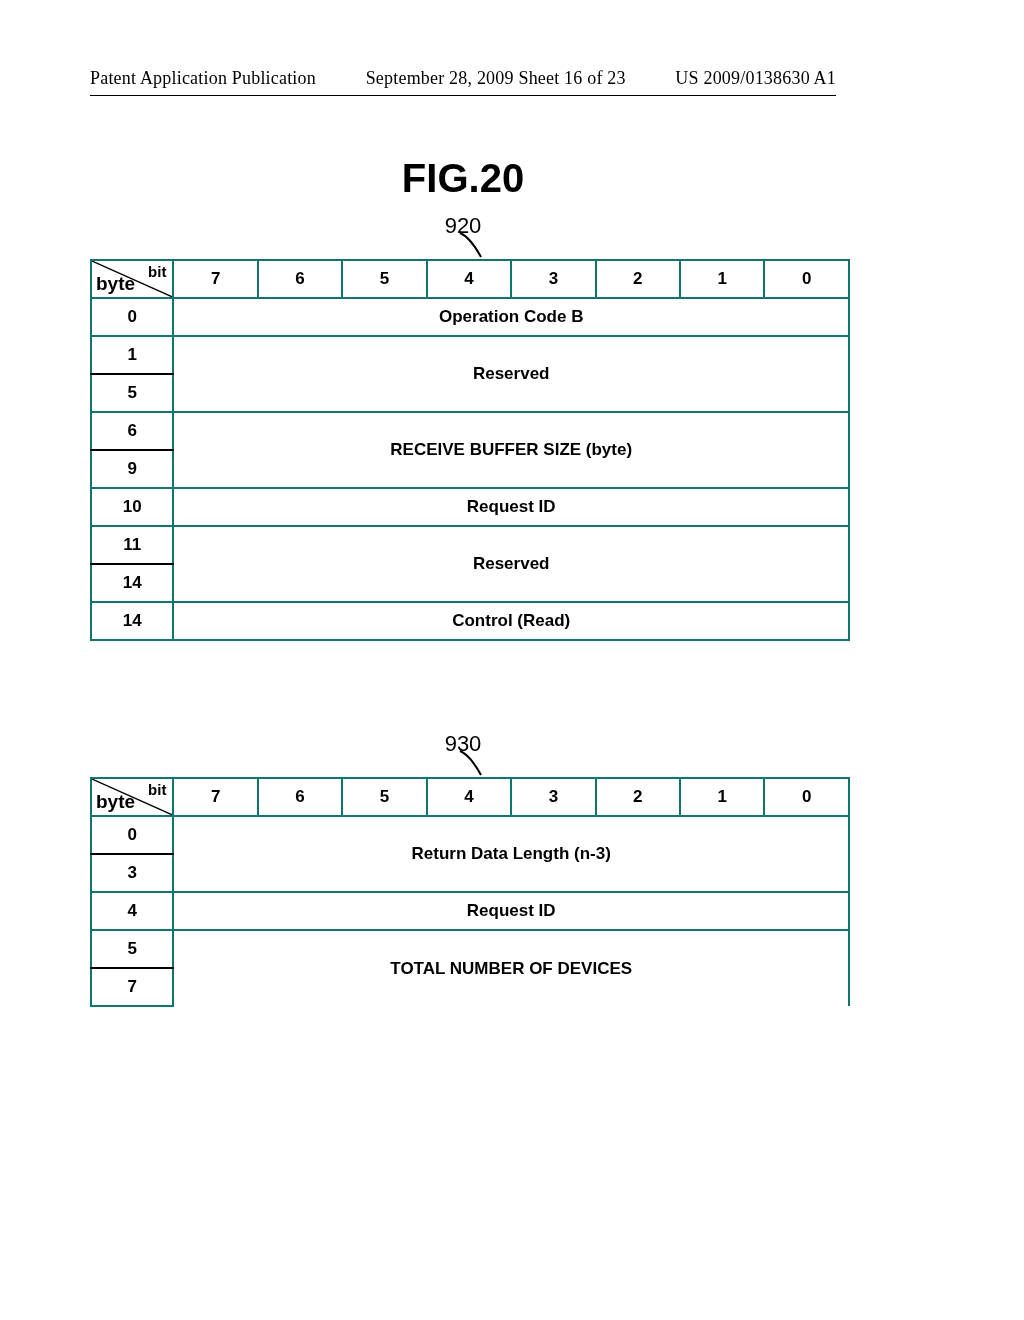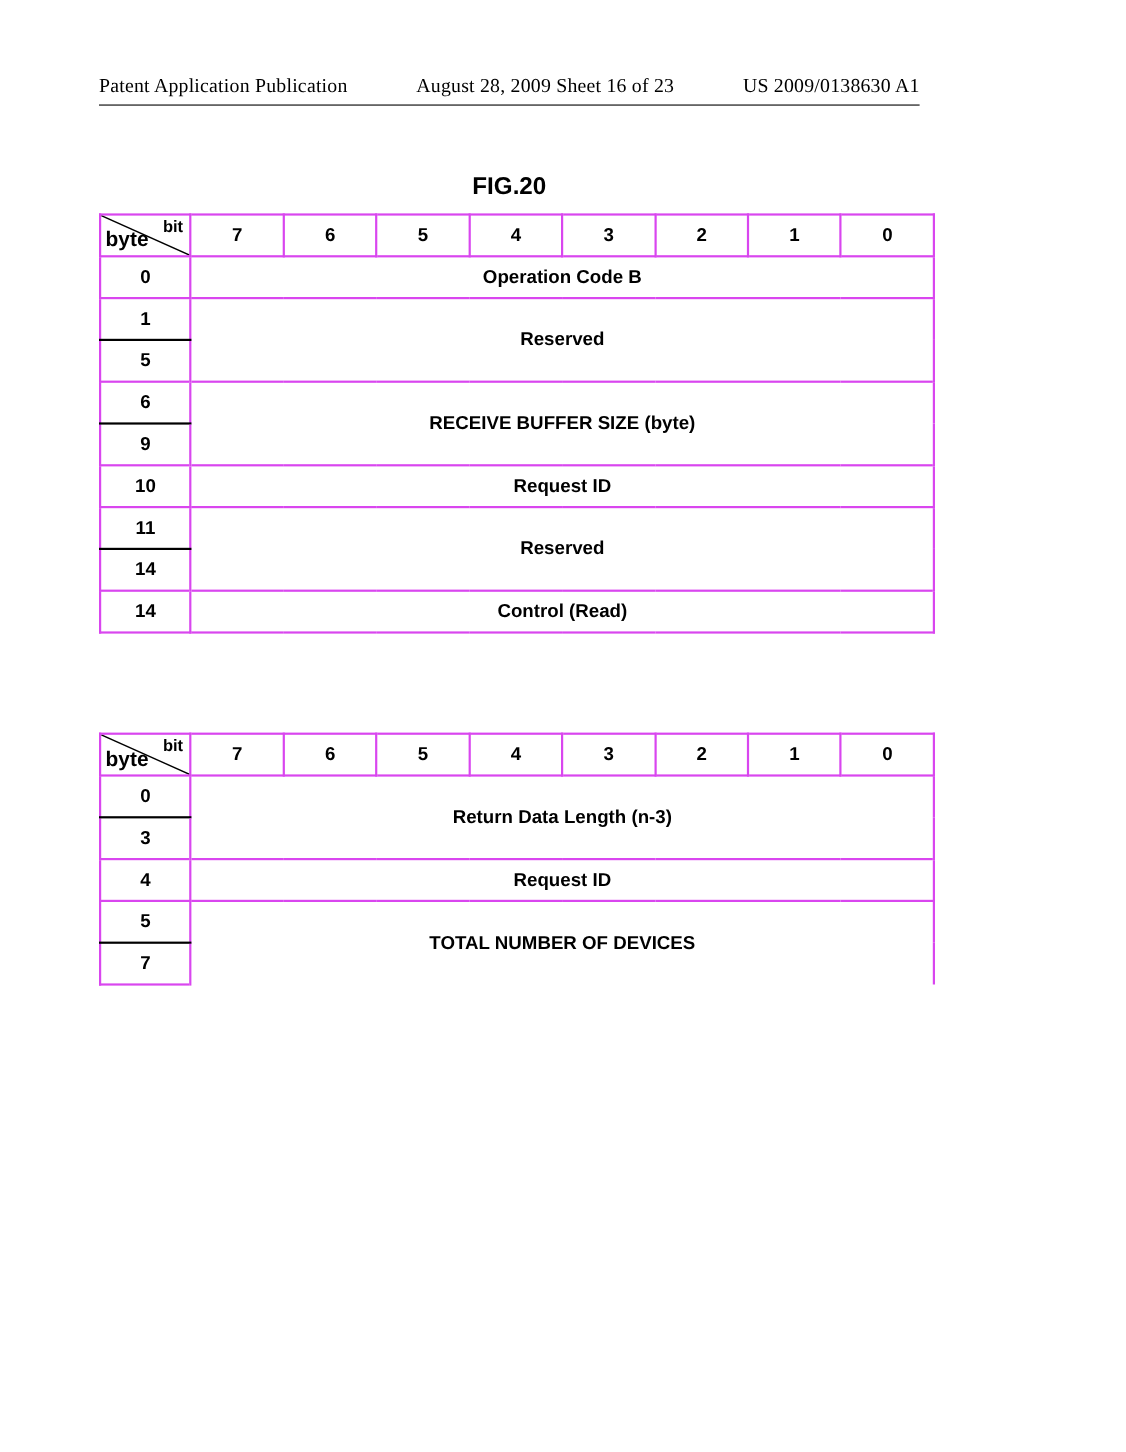--- a/index.html
+++ b/index.html
@@ -29,21 +29,21 @@
   .header .right { text-align: center; }
   .rule {
     border: none;
     border-top: 1.5px solid #000;
     margin: 6px 0 60px 0;
   }
 
   .fig-title {
     font-family: Arial, Helvetica, sans-serif;
     font-weight: 700;
-    font-size: 22px;
+    font-size: 40px;
     text-align: center;
     margin: 10px 0 12px 0;
   }
 
   .ref-row {
     position: relative;
     height: 44px;
     margin-bottom: 2px;
   }
   .ref-label {
@@ -58,21 +58,21 @@
   table.bitmap {
     border-collapse: collapse;
     table-layout: fixed;
     width: 760px;
     margin: 0 auto 90px auto;
     font-family: Arial, Helvetica, sans-serif;
     font-weight: 700;
     font-size: 17px;
   }
   table.bitmap td, table.bitmap th {
-    border: 2px solid #d946ef;
+    border: 2px solid #0f766e;
     text-align: center;
     vertical-align: middle;
     padding: 8px 4px;
   }
   .hcell { position: relative; }
   .diag {
     position: absolute; inset: 0;
   }
   .diag svg { width: 100%; height: 100%; display: block; }
   .corner-bit {
@@ -89,27 +89,33 @@
   td.kcell-top { border-bottom: 2px solid #000 !important; }
   td.kcell-bot { border-top: 2px solid #000 !important; }
 </style>
 </head>
 <body>
 
 <div class="page">
 
   <div class="header">
     <span class="left">Patent Application Publication</span>
-    <span class="center">August 28, 2009  Sheet 16 of 23</span>
+    <span class="center">September 28, 2009  Sheet 16 of 23</span>
     <span class="right">US 2009/0138630 A1</span>
   </div>
   <hr class="rule">
 
   <div class="fig-title">FIG.20</div>
 
+  <div class="ref-row">
+    <span class="ref-label" style="left:50%; transform:translateX(-50%); top:0;">920</span>
+    <svg class="ref-svg" width="40" height="30" style="left:50%; top:18px; transform:translateX(-8px);" viewBox="0 0 40 30">
+      <path d="M5 2 Q 15 6 26 26" stroke="#000" stroke-width="2" fill="none"></path>
+    </svg>
+  </div>
 
   <table class="bitmap">
     <colgroup>
       <col class="bytecol">
         <col class="bitcol">
         <col class="bitcol">
         <col class="bitcol">
         <col class="bitcol">
       <col class="bitcol">
         <col class="bitcol">
@@ -172,20 +178,26 @@
     </tr>
 
     <tr>
       <td>14</td>
       <td colspan="8">Control (Read)</td>
     </tr>
   </tbody>
     </table>
 
 
+  <div class="ref-row">
+    <span class="ref-label" style="left:50%; transform:translateX(-50%); top:0;">930</span>
+    <svg class="ref-svg" width="40" height="30" style="left:50%; top:18px; transform:translateX(-8px);" viewBox="0 0 40 30">
+      <path d="M5 2 Q 15 6 26 26" stroke="#000" stroke-width="2" fill="none"></path>
+    </svg>
+  </div>
 
   <table class="bitmap">
     <colgroup>
       <col class="bytecol">
         <col class="bitcol">
         <col class="bitcol">
         <col class="bitcol">
         <col class="bitcol">
       <col class="bitcol">
         <col class="bitcol">

